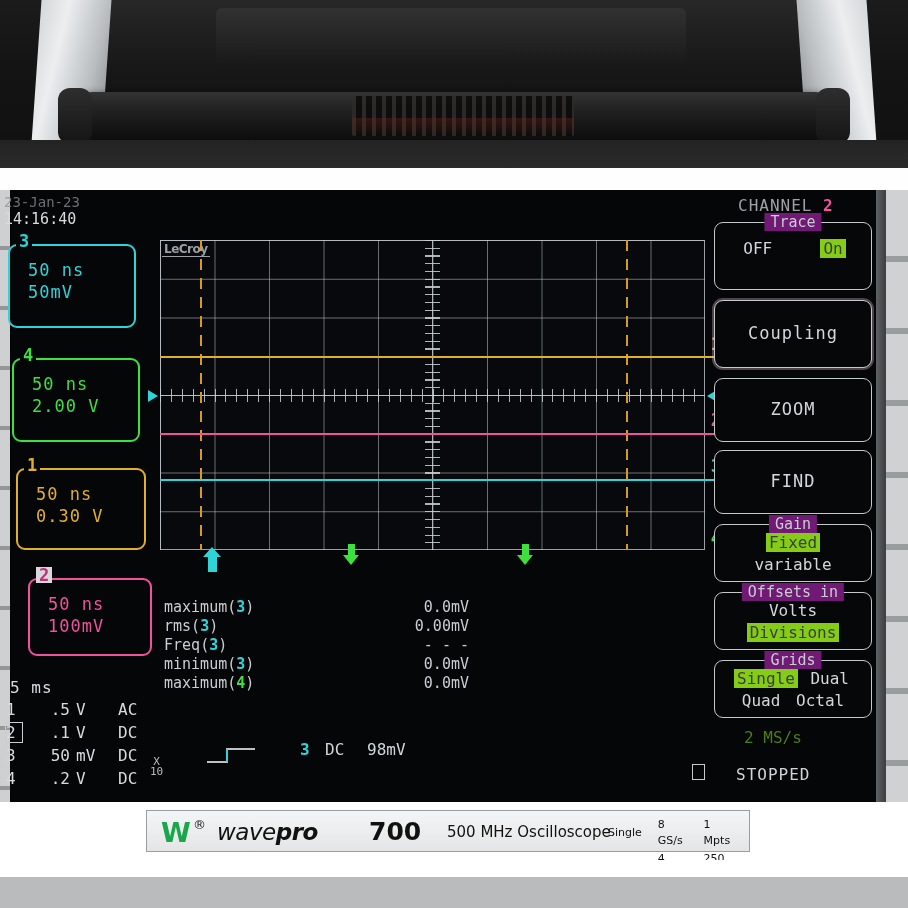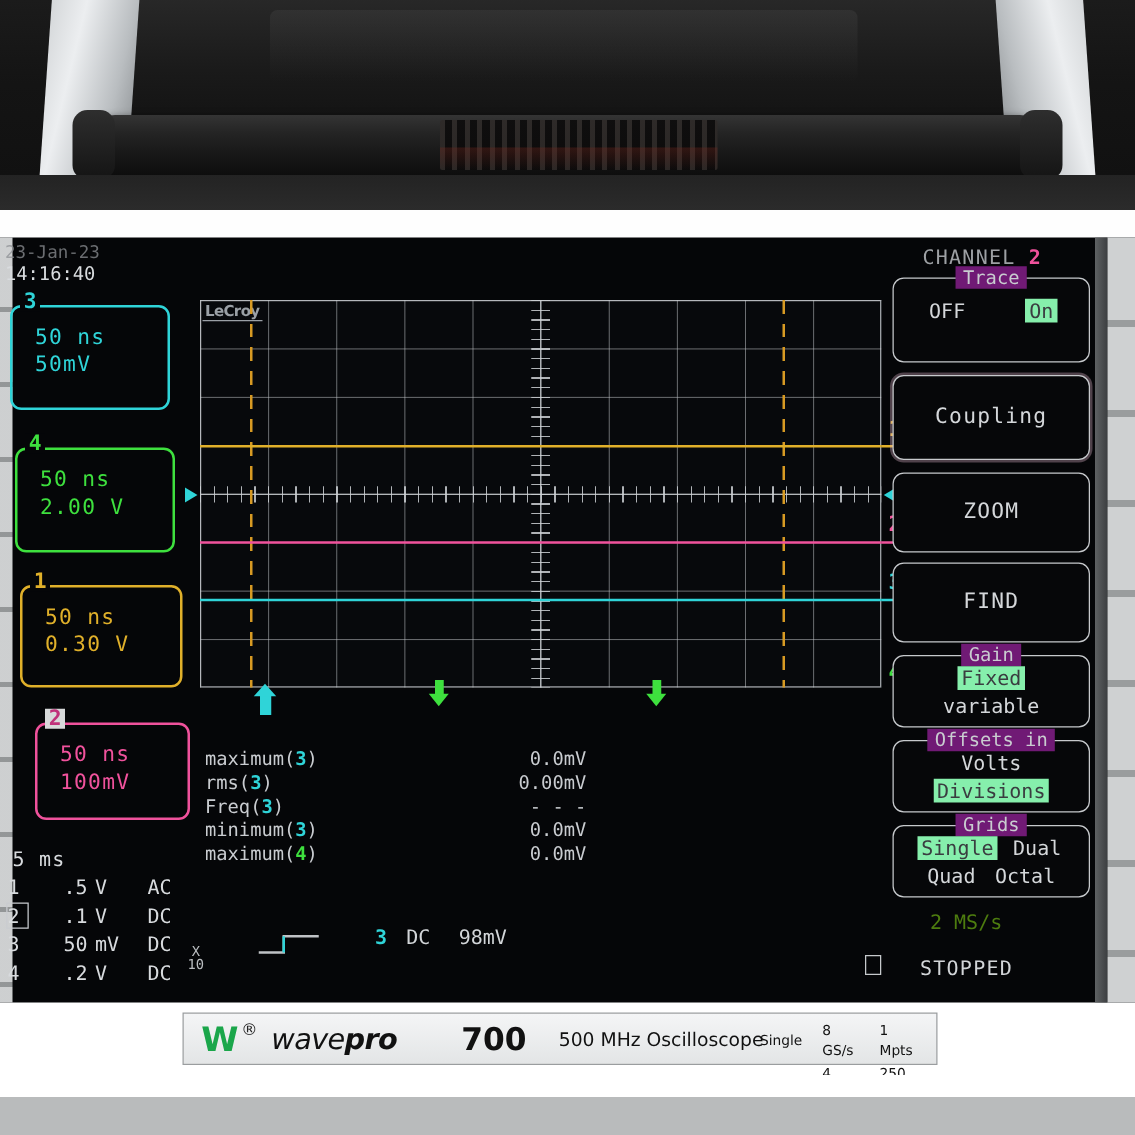--- a/index.html
+++ b/index.html
@@ -129,21 +129,21 @@
   .menu{position:absolute;left:712px;top:190px;width:172px;height:612px;}
   .menu-title{position:absolute;left:26px;top:6px;font-size:16px;color:#9da0a4;letter-spacing:1px;}
   .menu-title .num{color:#f0529c;font-weight:bold;}
   .mbtn{position:absolute;left:2px;width:158px;border:1px solid #c6c9cc;border-radius:9px;
     box-sizing:border-box;background:#060709;}
   .mbtn.sel{box-shadow:0 0 0 2px rgba(220,180,200,.35);}
   .mbtn .legend{position:absolute;top:-10px;left:50%;transform:translateX(-50%);
     background:#701a75;padding:0 6px;font-size:15px;color:#c9ccd0;white-space:nowrap;}
   .mbtn .big{position:absolute;left:0;right:0;text-align:center;font-size:17px;color:#d4d7da;letter-spacing:1px;}
   .opt{display:inline-block;padding:0 3px;font-size:16px;color:#d4d7da;}
-  .opt.on{background:#86efac;color:#3a3d40;}
+  .opt.on{background:#84cc16;color:#3a3d40;}
   .optrow{position:absolute;left:0;right:0;text-align:center;white-space:nowrap;}
 
   
   .labelbar{position:absolute;left:146px;top:810px;width:604px;height:42px;
     background:linear-gradient(180deg,#f4f5f6,#e3e5e6);border:1px solid #9a9d9f;box-sizing:border-box;}
   .lb-w{position:absolute;left:14px;top:6px;font-size:27px;color:#1aa64a;font-weight:bold;
     font-family:"DejaVu Sans",sans-serif;}
   .lb-r{position:absolute;left:46px;top:6px;font-size:13px;color:#222;font-family:"DejaVu Sans",sans-serif;}
   .lb-brand{position:absolute;left:70px;top:8px;font-size:23px;color:#111;font-style:italic;
     font-family:"DejaVu Sans",sans-serif;letter-spacing:-.5px;}

